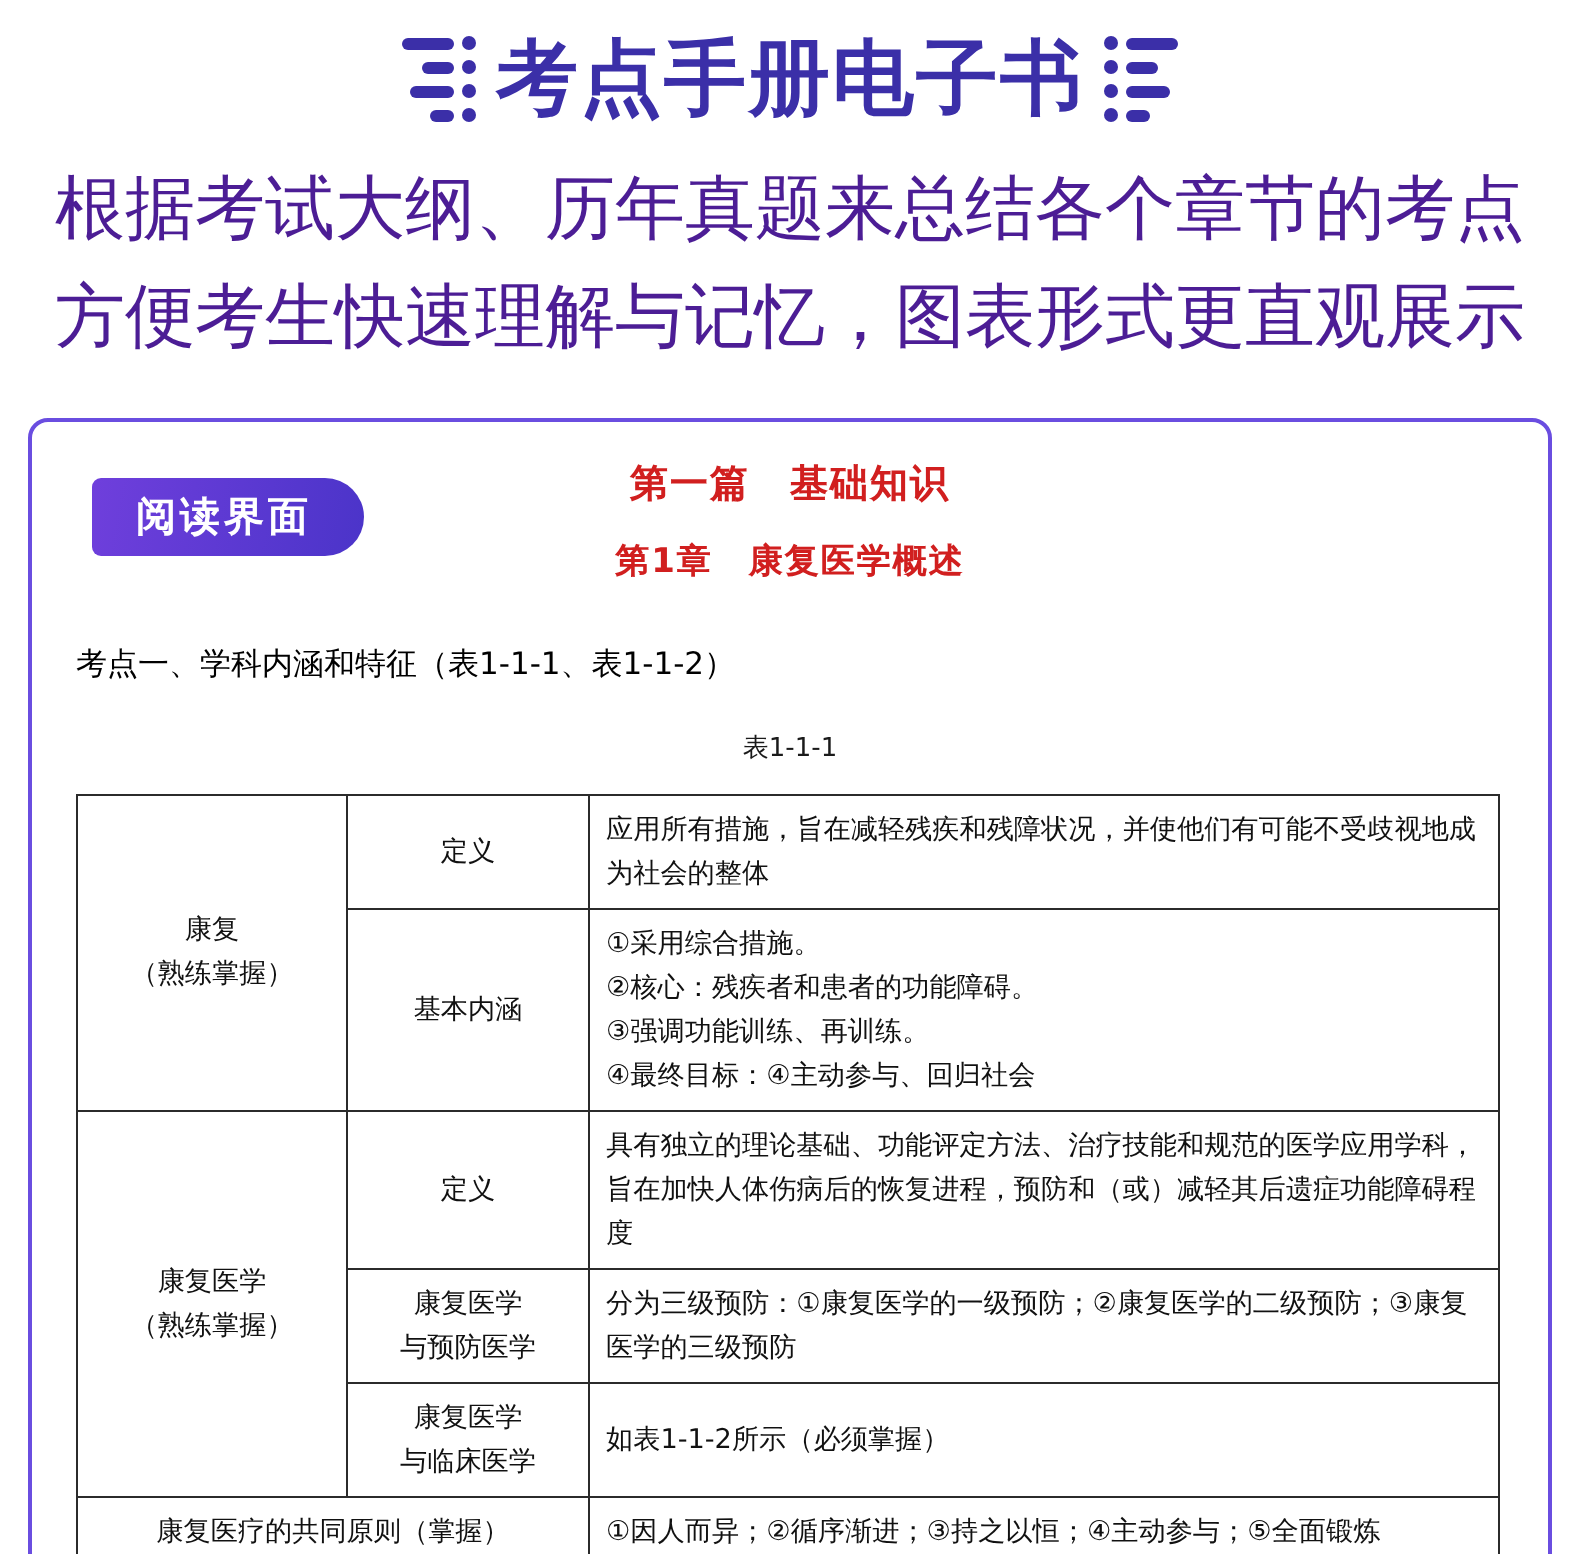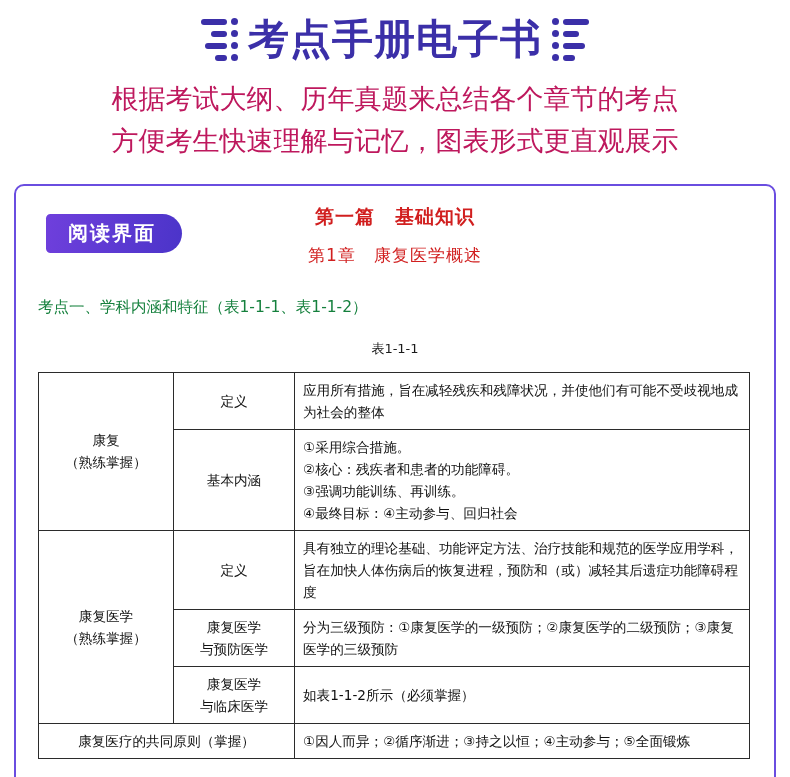--- a/index.html
+++ b/index.html
@@ -66,22 +66,22 @@
     background: #3b2fa8;
   }
   .ornament .b1 { width: 26px; }
   .ornament .b2 { width: 16px; }
   .ornament .b3 { width: 22px; }
   .ornament .b4 { width: 12px; }
 
   .subtitle {
     margin-top: 16px;
     font-family: "DejaVu Sans", sans-serif;
-    font-size: 27px;
-    color: #be185d;
+    font-size: 35px;
+    color: #4c1d95;
     line-height: 1.55;
     font-weight: 500;
   }
 
   
   .reader-card {
     position: relative;
     margin: 22px 14px 12px 14px;
     border: 2px solid #6a4de0;
     border-radius: 10px;
@@ -114,30 +114,30 @@
     font-family: "DejaVu Sans", sans-serif;
     font-size: 19px;
     font-weight: bold;
     color: #d11f1f;
     letter-spacing: 1px;
   }
   .doc-h2 {
     margin-top: 14px;
     font-family: "DejaVu Sans", sans-serif;
     font-size: 17px;
-    font-weight: normal;
+    font-weight: bold;
     color: #d11f1f;
     letter-spacing: 1px;
   }
 
   .kaodian-line {
     margin: 30px 0 0 22px;
     font-family: "DejaVu Sans", sans-serif;
     font-size: 15.5px;
-    color: #15803d;
+    color: #000000;
   }
 
   .table-caption {
     margin-top: 22px;
     text-align: center;
     font-family: "DejaVu Sans", sans-serif;
     font-size: 13px;
     color: #1a1a1a;
   }
 

